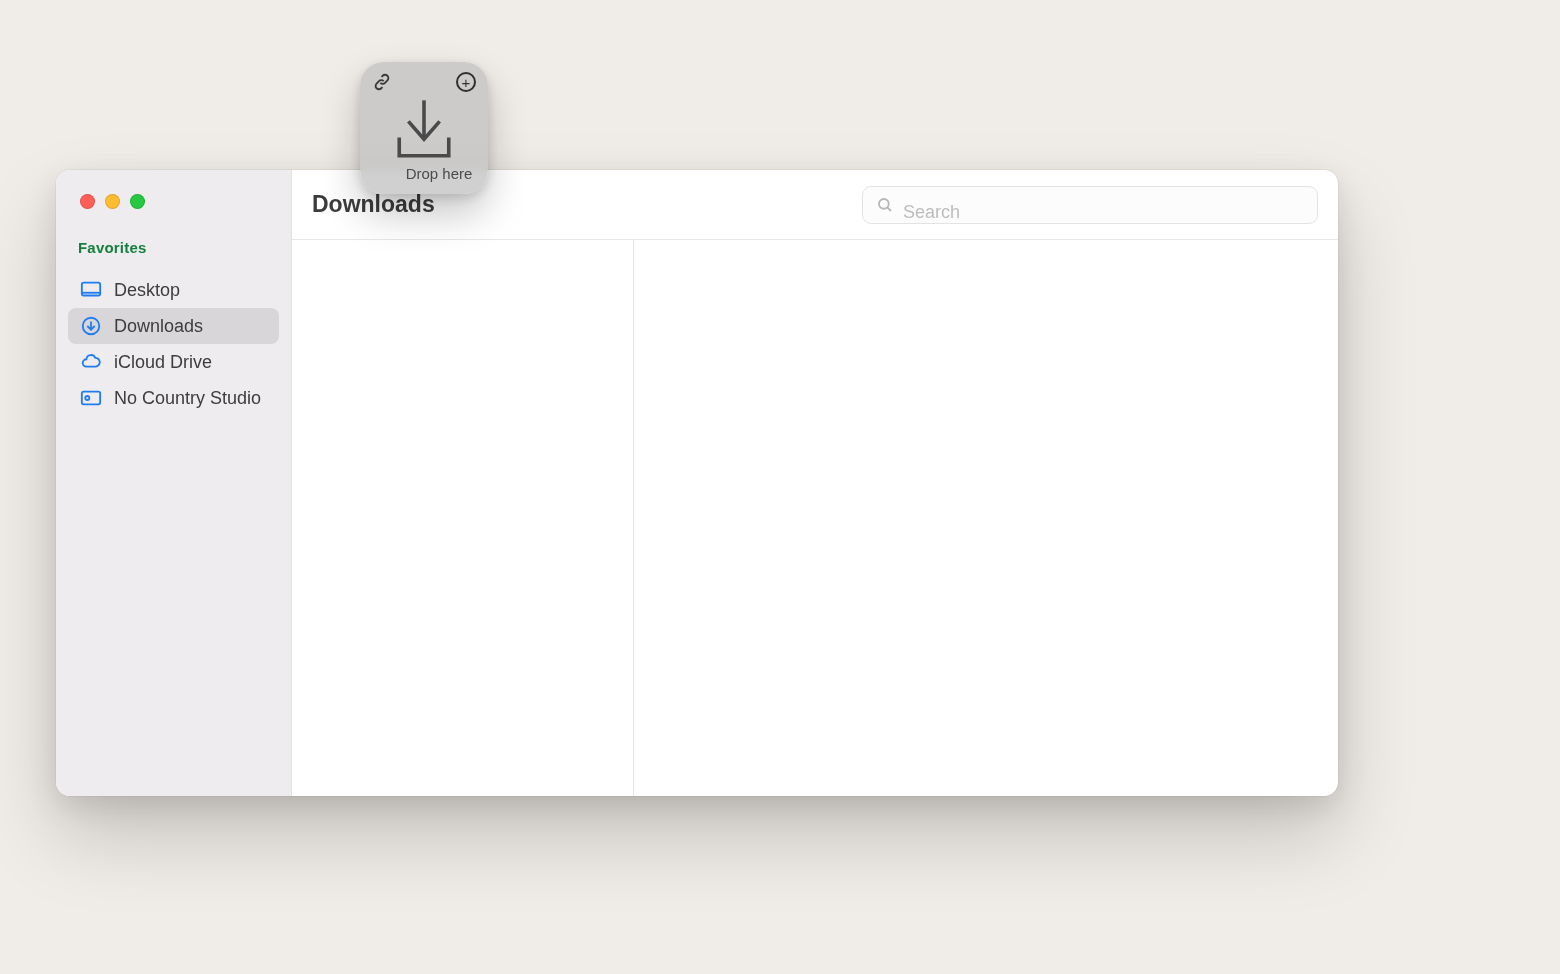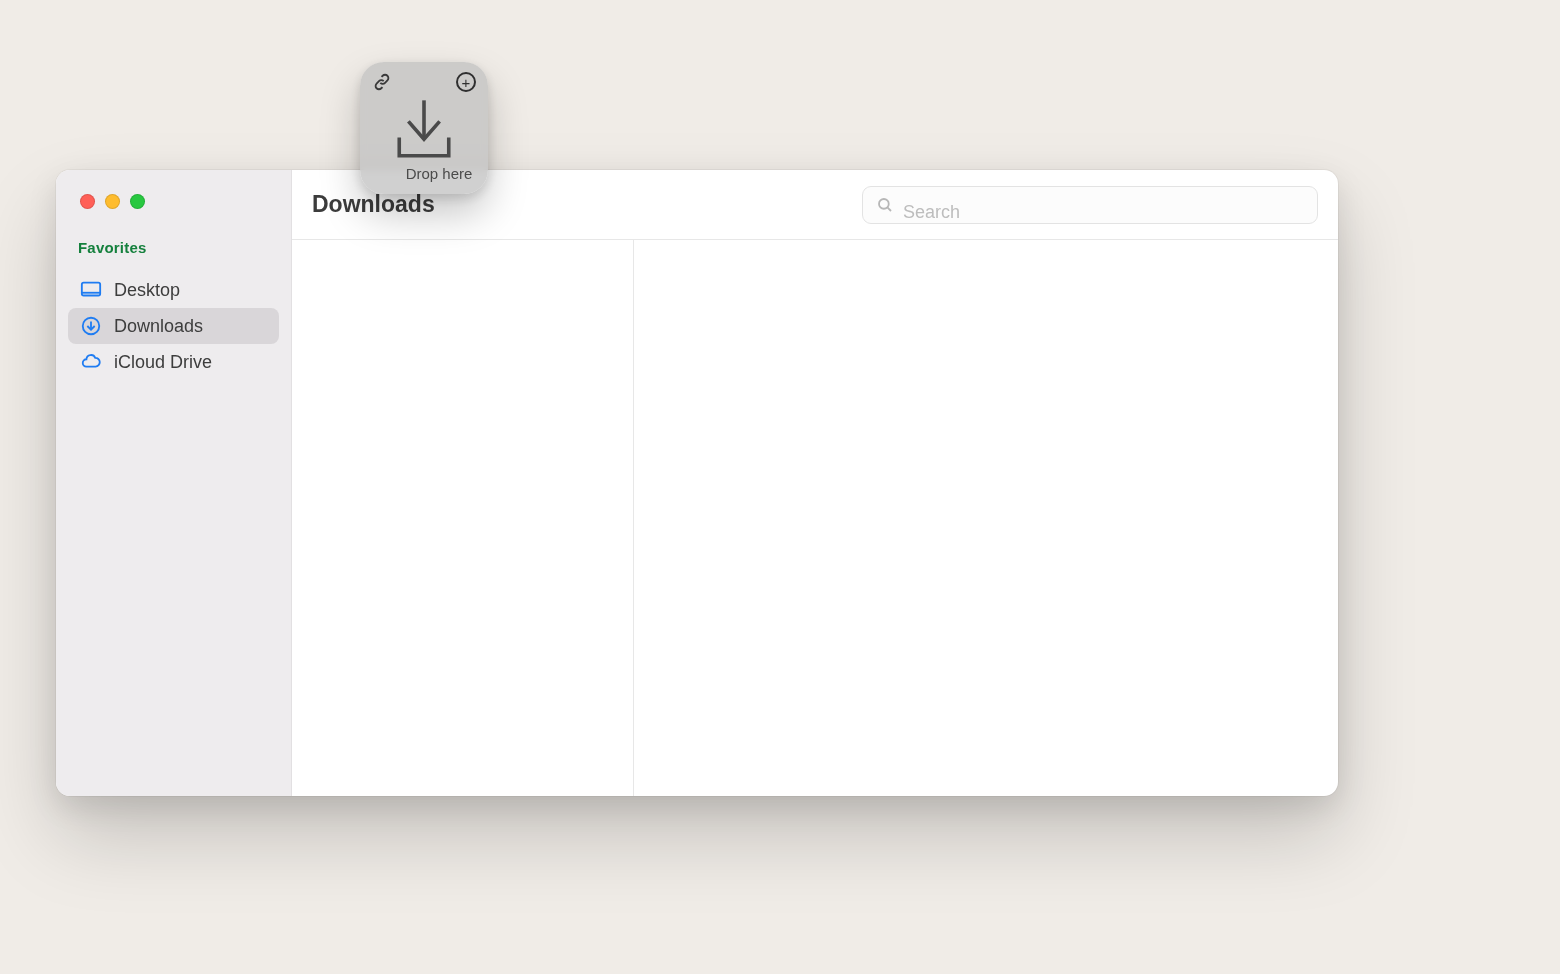--- a/index.html
+++ b/index.html
@@ -223,20 +223,29 @@
 
       <div class="sidebar-item">
         <span class="icon">
           <svg viewBox="0 0 24 24" fill="none" stroke="#1f7cf2" stroke-width="2">
             <path d="M7 17a4 4 0 0 1 0-8 5 5 0 0 1 9.6-1.5A4 4 0 1 1 17 17H7z"></path>
           </svg>
         </span>
         <span>iCloud Drive</span>
       </div>
 
+      <div class="sidebar-item">
+        <span class="icon">
+          <svg viewBox="0 0 24 24" fill="none" stroke="#1f7cf2" stroke-width="2">
+            <rect x="2" y="5" width="20" height="14" rx="2"></rect>
+            <circle cx="8" cy="12" r="2.2"></circle>
+          </svg>
+        </span>
+        <span>No Country Studio</span>
+      </div>
 
     </div>
   </aside>
 
   <section class="main">
     <div class="toolbar">
       <div class="title">Downloads</div>
       <div class="search-wrap">
         <span class="mag">
           <svg viewBox="0 0 24 24" fill="none" stroke="#b7b7b7" stroke-width="2.4">

